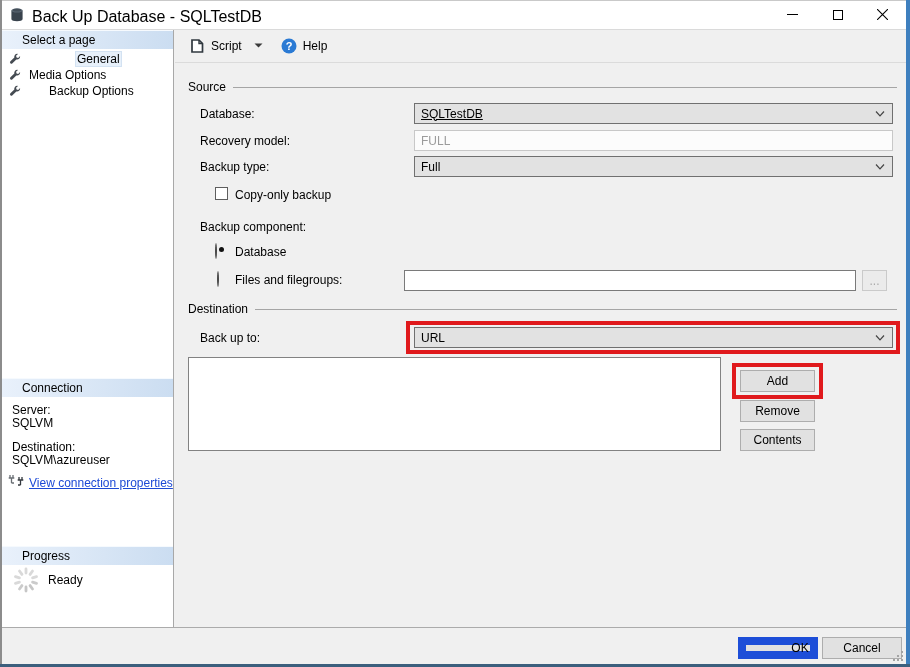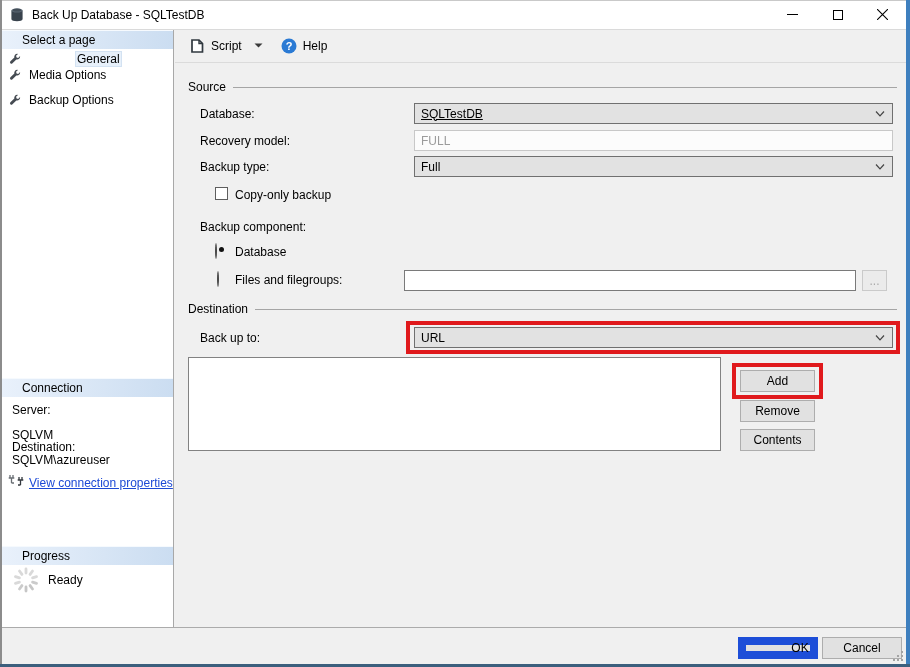--- a/index.html
+++ b/index.html
@@ -1,21 +1,21 @@
 <!DOCTYPE html>
 <html><head>
 <meta charset="utf-8">
 <style>
   html,body{margin:0;padding:0;background:#fff;}
   #win{position:relative;width:910px;height:667px;background:#F0F0F0;overflow:hidden;
        font-family:"Liberation Sans",sans-serif;font-size:12px;color:#000;}
   .abs{position:absolute;}
   
   .titlebar{left:0;top:0;width:910px;height:30px;background:#FFFFFF;border-bottom:1px solid #DADADA;box-sizing:border-box;}
-  .title-text{position:absolute;left:32px;top:8px;font-size:12px;color:#000;}
+  .title-text{position:absolute;left:32px;top:8px;font-size:16px;color:#000;}
   .win-btn{position:absolute;top:0;width:45px;height:29px;display:flex;align-items:center;justify-content:center;background:transparent;}
   
   .sidebar{left:2px;top:30px;width:172px;height:598px;background:#FFFFFF;border-right:1px solid #A8A8A8;border-bottom:1px solid #A8A8A8;box-sizing:border-box;}
   .side-header{position:absolute;left:0;width:171px;height:19px;line-height:19px;font-weight:normal;
       padding-left:20px;box-sizing:border-box;background:linear-gradient(to right,#E9F1FB,#CBDDF1);
       border-top:1px solid #F6FAFE;}
   .page-item{position:absolute;left:0;width:171px;height:16px;display:flex;align-items:center;padding-left:7px;box-sizing:border-box;}
   .page-item .lbl{margin-left:6px;padding:0 2px;}
   .page-item .lbl.sel{background:#E7F0FA;border:1px solid #D3E2F2;padding:0 1px;}
   .side-text{position:absolute;left:10px;white-space:nowrap;}
@@ -88,30 +88,30 @@
         <path d="M11 1a4 4 0 0 0-3.9 4.9L1.9 11a1.9 1.9 0 1 0 2.7 2.7l5.2-5.2A4 4 0 0 0 14.8 4l-2.6 2.6-2.1-.7-.7-2.1L12 1.2A4.2 4.2 0 0 0 11 1z" fill="#454B52"></path>
       </svg>
       <span class="lbl sel">General</span>
     </div>
     <div class="page-item" style="top:37px;text-align:right;">
       <svg width="12" height="12" viewBox="0 0 16 16">
         <path d="M11 1a4 4 0 0 0-3.9 4.9L1.9 11a1.9 1.9 0 1 0 2.7 2.7l5.2-5.2A4 4 0 0 0 14.8 4l-2.6 2.6-2.1-.7-.7-2.1L12 1.2A4.2 4.2 0 0 0 11 1z" fill="#454B52"></path>
       </svg>
       <span class="lbl">Media Options</span>
     </div>
-    <div class="page-item" style="top:62px;">
+    <div class="page-item" style="top:53px;gap:20px;">
       <svg width="12" height="12" viewBox="0 0 16 16">
         <path d="M11 1a4 4 0 0 0-3.9 4.9L1.9 11a1.9 1.9 0 1 0 2.7 2.7l5.2-5.2A4 4 0 0 0 14.8 4l-2.6 2.6-2.1-.7-.7-2.1L12 1.2A4.2 4.2 0 0 0 11 1z" fill="#454B52"></path>
       </svg>
       <span class="lbl">Backup Options</span>
     </div>
 
     <div class="side-header" style="top:348px;">Connection</div>
     <span class="side-text" style="top:373px;">Server:</span>
-    <span class="side-text" style="top:386px;margin-top:12px;">SQLVM</span>
+    <span class="side-text" style="top:386px;">SQLVM</span>
     <span class="side-text" style="top:410px;">Destination:</span>
     <span class="side-text" style="top:423px;">SQLVM\azureuser</span>
 
     <span class="abs" style="left:6px;top:444px;">
       <svg width="17" height="15" viewBox="0 0 17 15">
         <g stroke="#6A6F74" stroke-width="1.3" fill="none">
           <path d="M2 1v3 M5 1v3 M0.7 4h5.6 M3.5 4v5 M3.5 9h2.5"></path>
         </g>
         <g stroke="#34393E" stroke-width="1.3" fill="none">
           <path d="M11 3v3 M14 3v3 M9.7 6h5.6 M12.5 6v5 M12.5 11h-2.5"></path>

